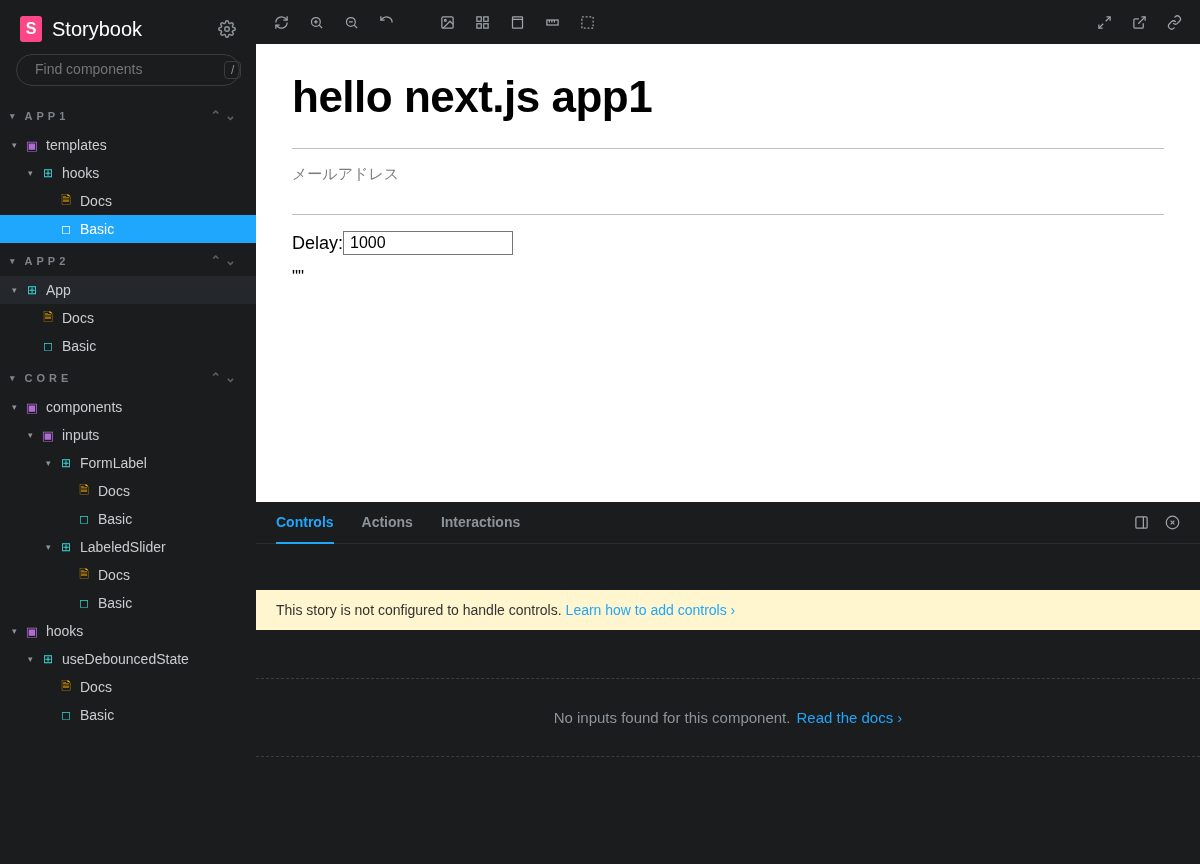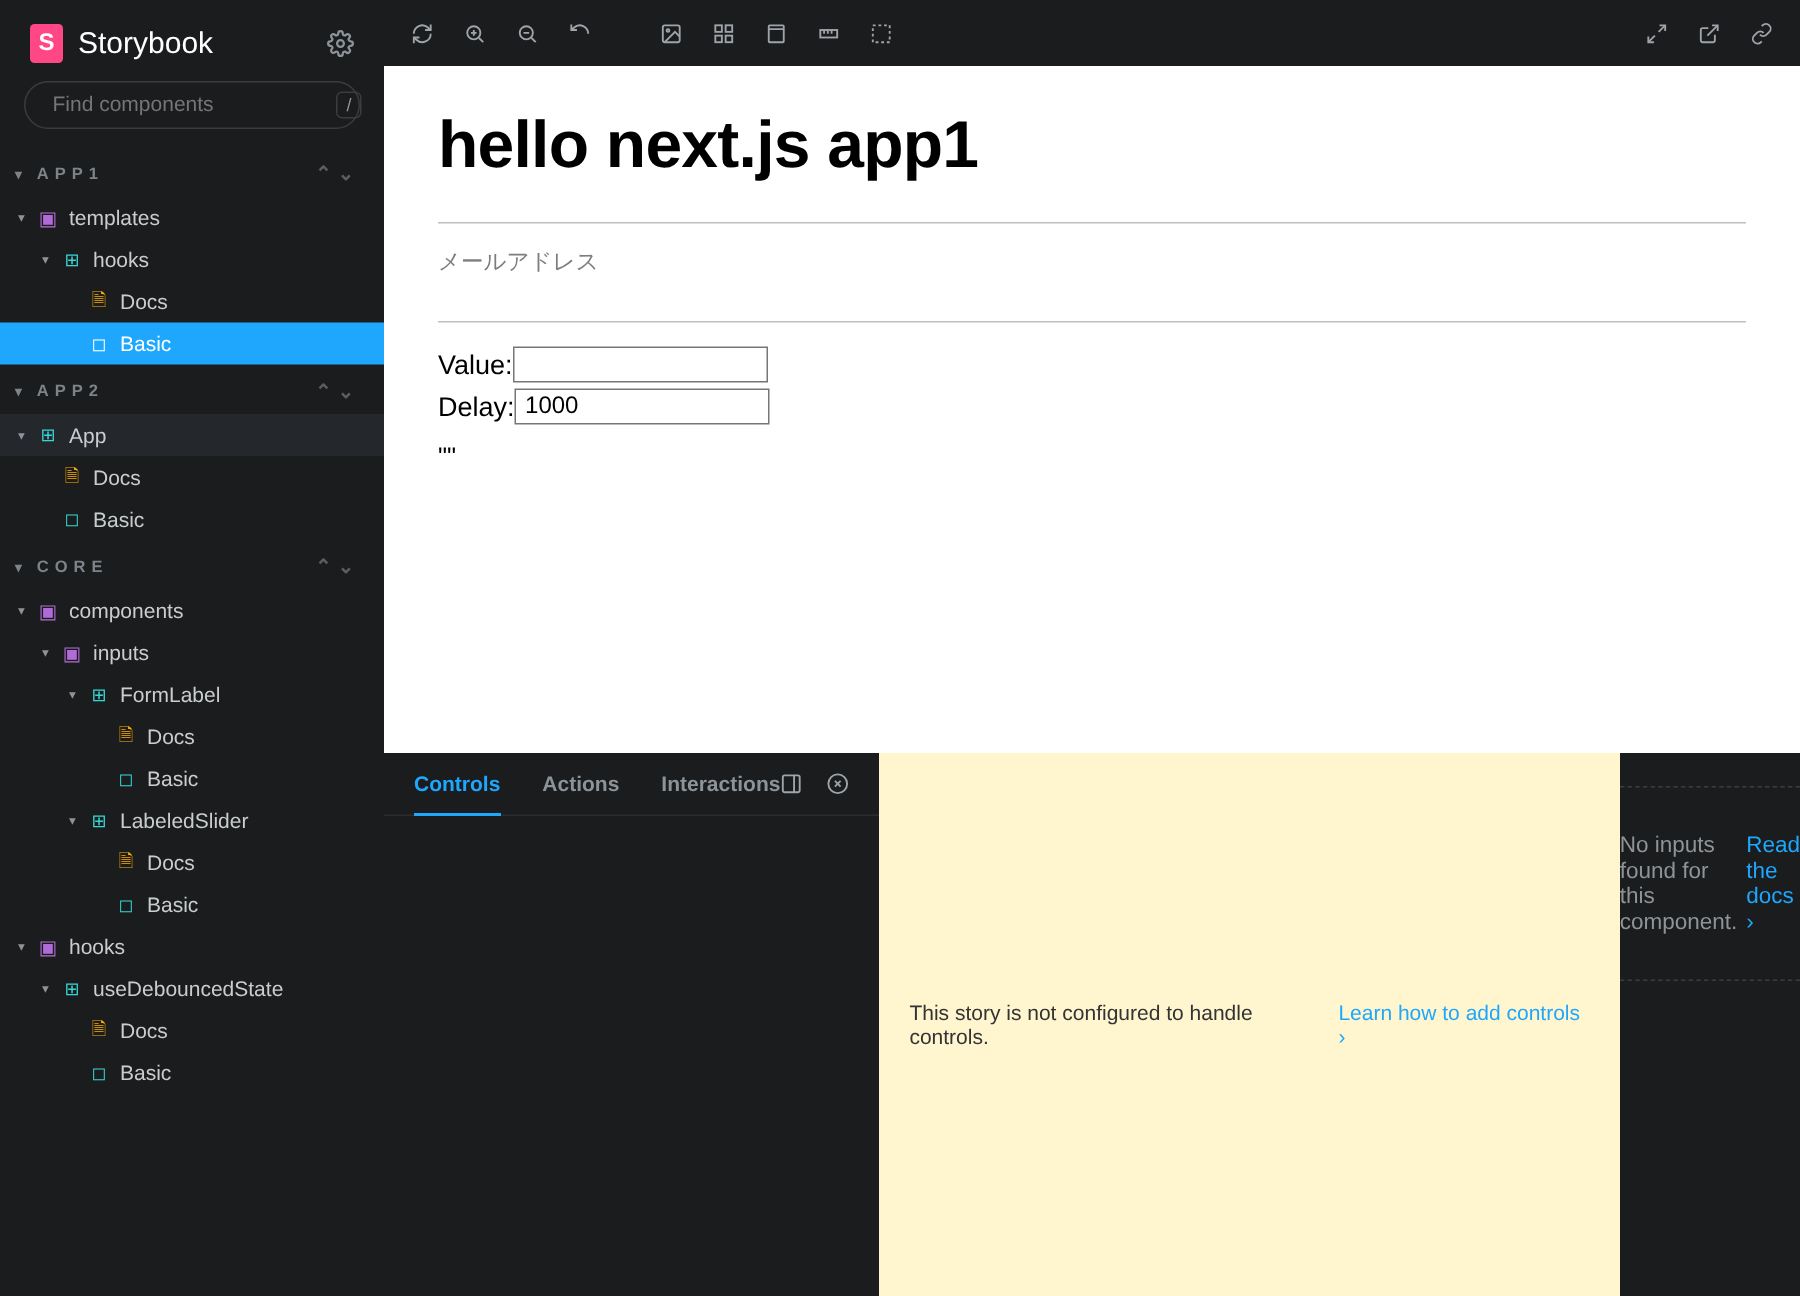--- a/index.html
+++ b/index.html
@@ -205,21 +205,22 @@
   font-size: 16px;
   width: 170px;
 }
 .quotes { font-size: 17px; margin-top: 12px; }
 
 
 .panel {
   height: 362px;
   background: #1b1c1d;
   display:flex;
-  flex-direction:row;
+  flex-direction:column;
+  gap:26px;
 }
 .panel-tabs {
   display:flex;
   align-items:center;
   justify-content: space-between;
   padding: 0 20px;
   border-bottom: 1px solid #2a2c2f;
   height: 42px;
 }
 .tabs-left { display:flex; gap:28px; }
@@ -239,20 +240,21 @@
 }
 .tabs-right { display:flex; gap:16px; }
 .warn-bar {
   background: #fff5cf;
   color: #333;
   padding: 12px 20px;
   font-size: 14px;
   display:flex;
   align-items:center;
   gap:4px;
+  margin-top:20px;
 }
 .warn-bar a { color:#1ea7fd; text-decoration:none; }
 .panel-body {
   flex:1;
   display:flex;
   flex-direction:column;
 }
 .dashed-wrap {
   margin: 22px 0;
   border-top: 1px dashed #3a3c3e;
@@ -507,24 +509,20 @@
             <path d="M14 11a5 5 0 0 0-7.07 0l-3 3a5 5 0 0 0 7.07 7.07l1-1"></path>
           </svg>
         </span>
     </div>
   </div>
 
   <div class="canvas">
     <h1>hello next.js app1</h1>
     <div class="form-block">
       <div class="form-label">メールアドレス</div>
-    </div>
-    <div class="pair-row">
-      <span class="pair-label">Value:</span>
-      <input class="pair-input" value="" style="">
     </div>
     <div class="pair-row">
       <span class="pair-label">Delay:</span>
       <input class="pair-input" value="1000" style="">
     </div>
     <div class="quotes">""</div>
   </div>
 
   <div class="panel">
     <div class="panel-tabs">

